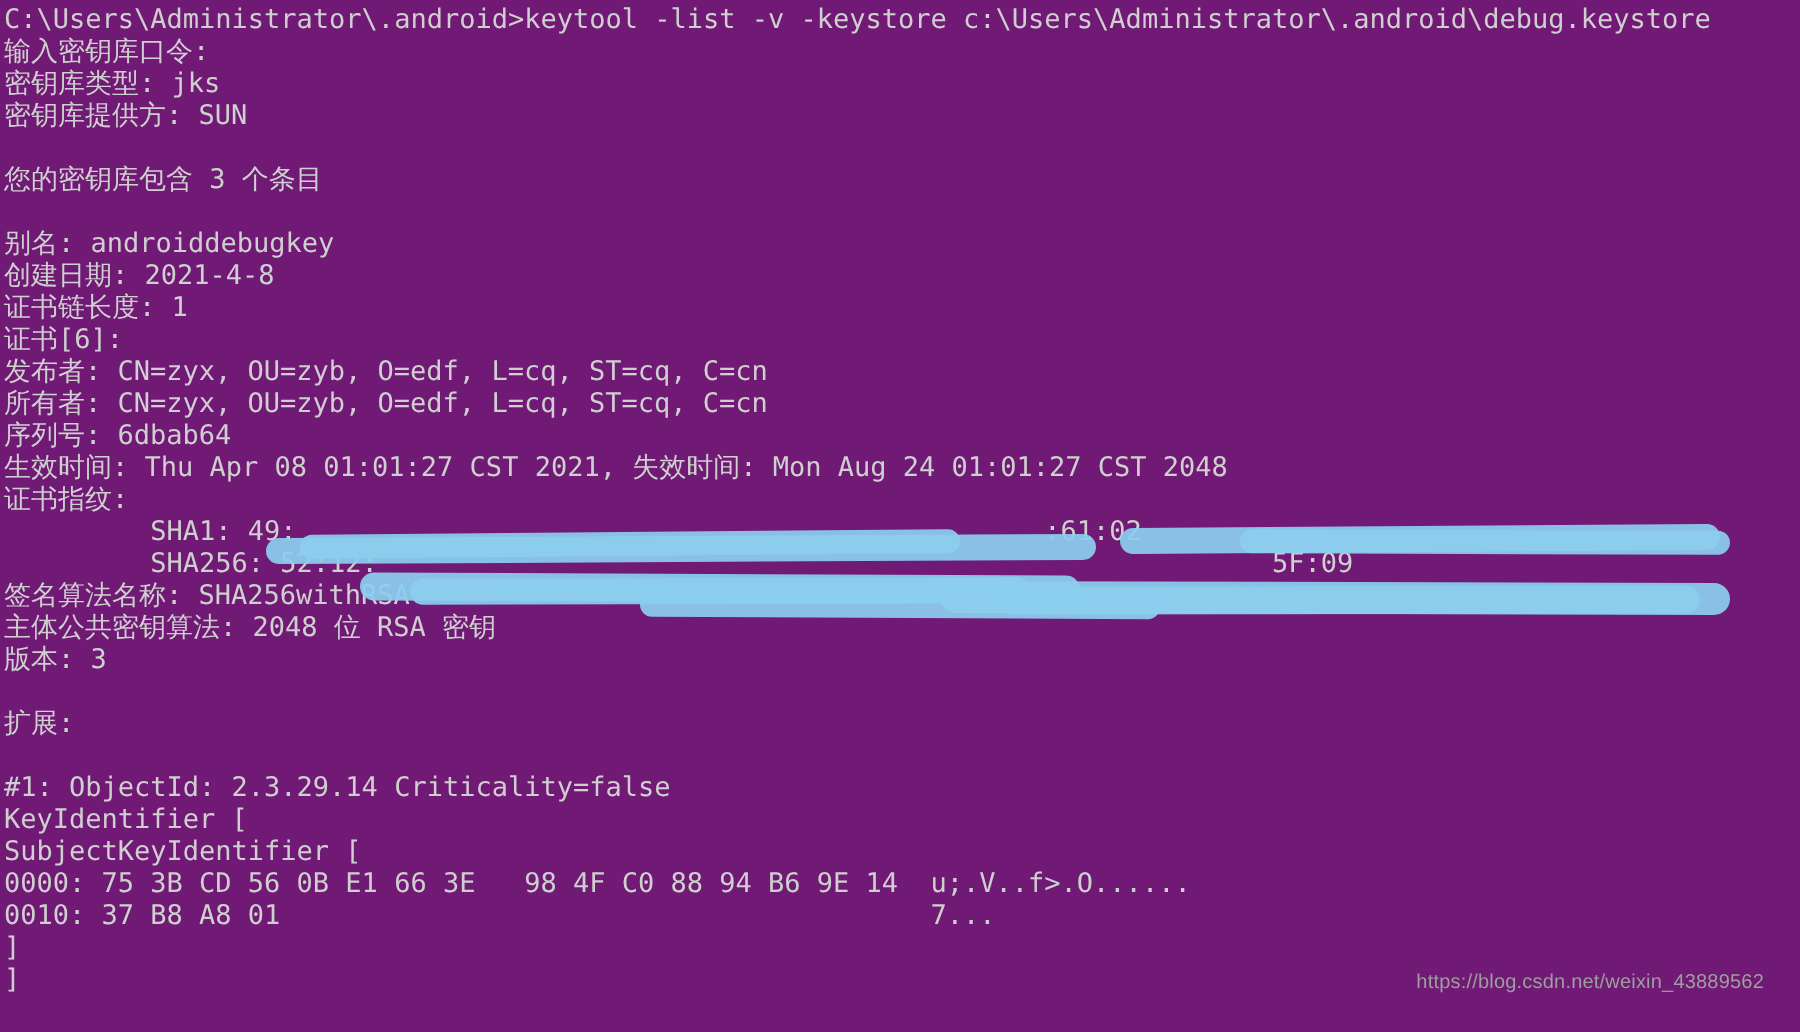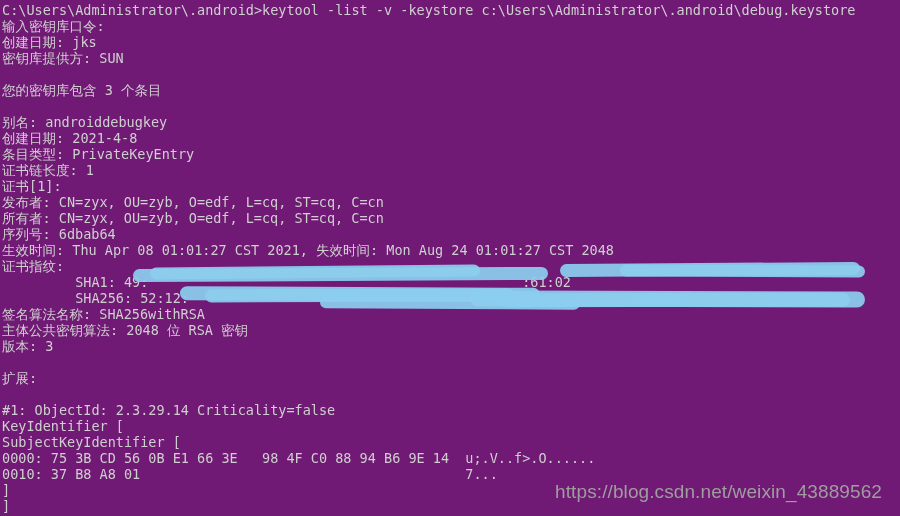--- a/index.html
+++ b/index.html
@@ -48,44 +48,43 @@
     opacity: 0.92;
   }
 
   
   #watermark {
     position: absolute;
     right: 18px;
     bottom: 16px;
     z-index: 5;
     font-family: "Liberation Sans", "DejaVu Sans", sans-serif;
-    font-size: 19px;
+    font-size: 10px;
     color: #9e9e9e;
     letter-spacing: 0.1px;
     white-space: nowrap;
   }
 </style>
 </head>
 <body>
 
 <div id="terminal" style="background: #701a75;">
 
   <div id="console-lines">
       <div class="line">C:\Users\Administrator\.android&gt;keytool -list -v -keystore c:\Users\Administrator\.android\debug.keystore</div>
       <div class="line">输入密钥库口令:</div>
-      <div class="line">创建日期: jks</div>
+      <div class="line">密钥库类型: jks</div>
       <div class="line">密钥库提供方: SUN</div>
       <div class="line blank"></div>
       <div class="line">您的密钥库包含 3 个条目</div>
       <div class="line blank"></div>
       <div class="line">别名: androiddebugkey</div>
       <div class="line">创建日期: 2021-4-8</div>
-      <div class="line">条目类型: PrivateKeyEntry</div>
       <div class="line">证书链长度: 1</div>
-      <div class="line">证书[1]:</div>
+      <div class="line">证书[6]:</div>
       <div class="line">发布者: CN=zyx, OU=zyb, O=edf, L=cq, ST=cq, C=cn</div>
       <div class="line">所有者: CN=zyx, OU=zyb, O=edf, L=cq, ST=cq, C=cn</div>
       <div class="line">序列号: 6dbab64</div>
       <div class="line">生效时间: Thu Apr 08 01:01:27 CST 2021, 失效时间: Mon Aug 24 01:01:27 CST 2048</div>
       <div class="line">证书指纹:</div>
       <div class="line">         SHA1: 49:                                              :61:02</div>
       <div class="line">         SHA256: 52:12:                                                       5F:09</div>
       <div class="line">签名算法名称: SHA256withRSA</div>
       <div class="line">主体公共密钥算法: 2048 位 RSA 密钥</div>
       <div class="line">版本: 3</div>

